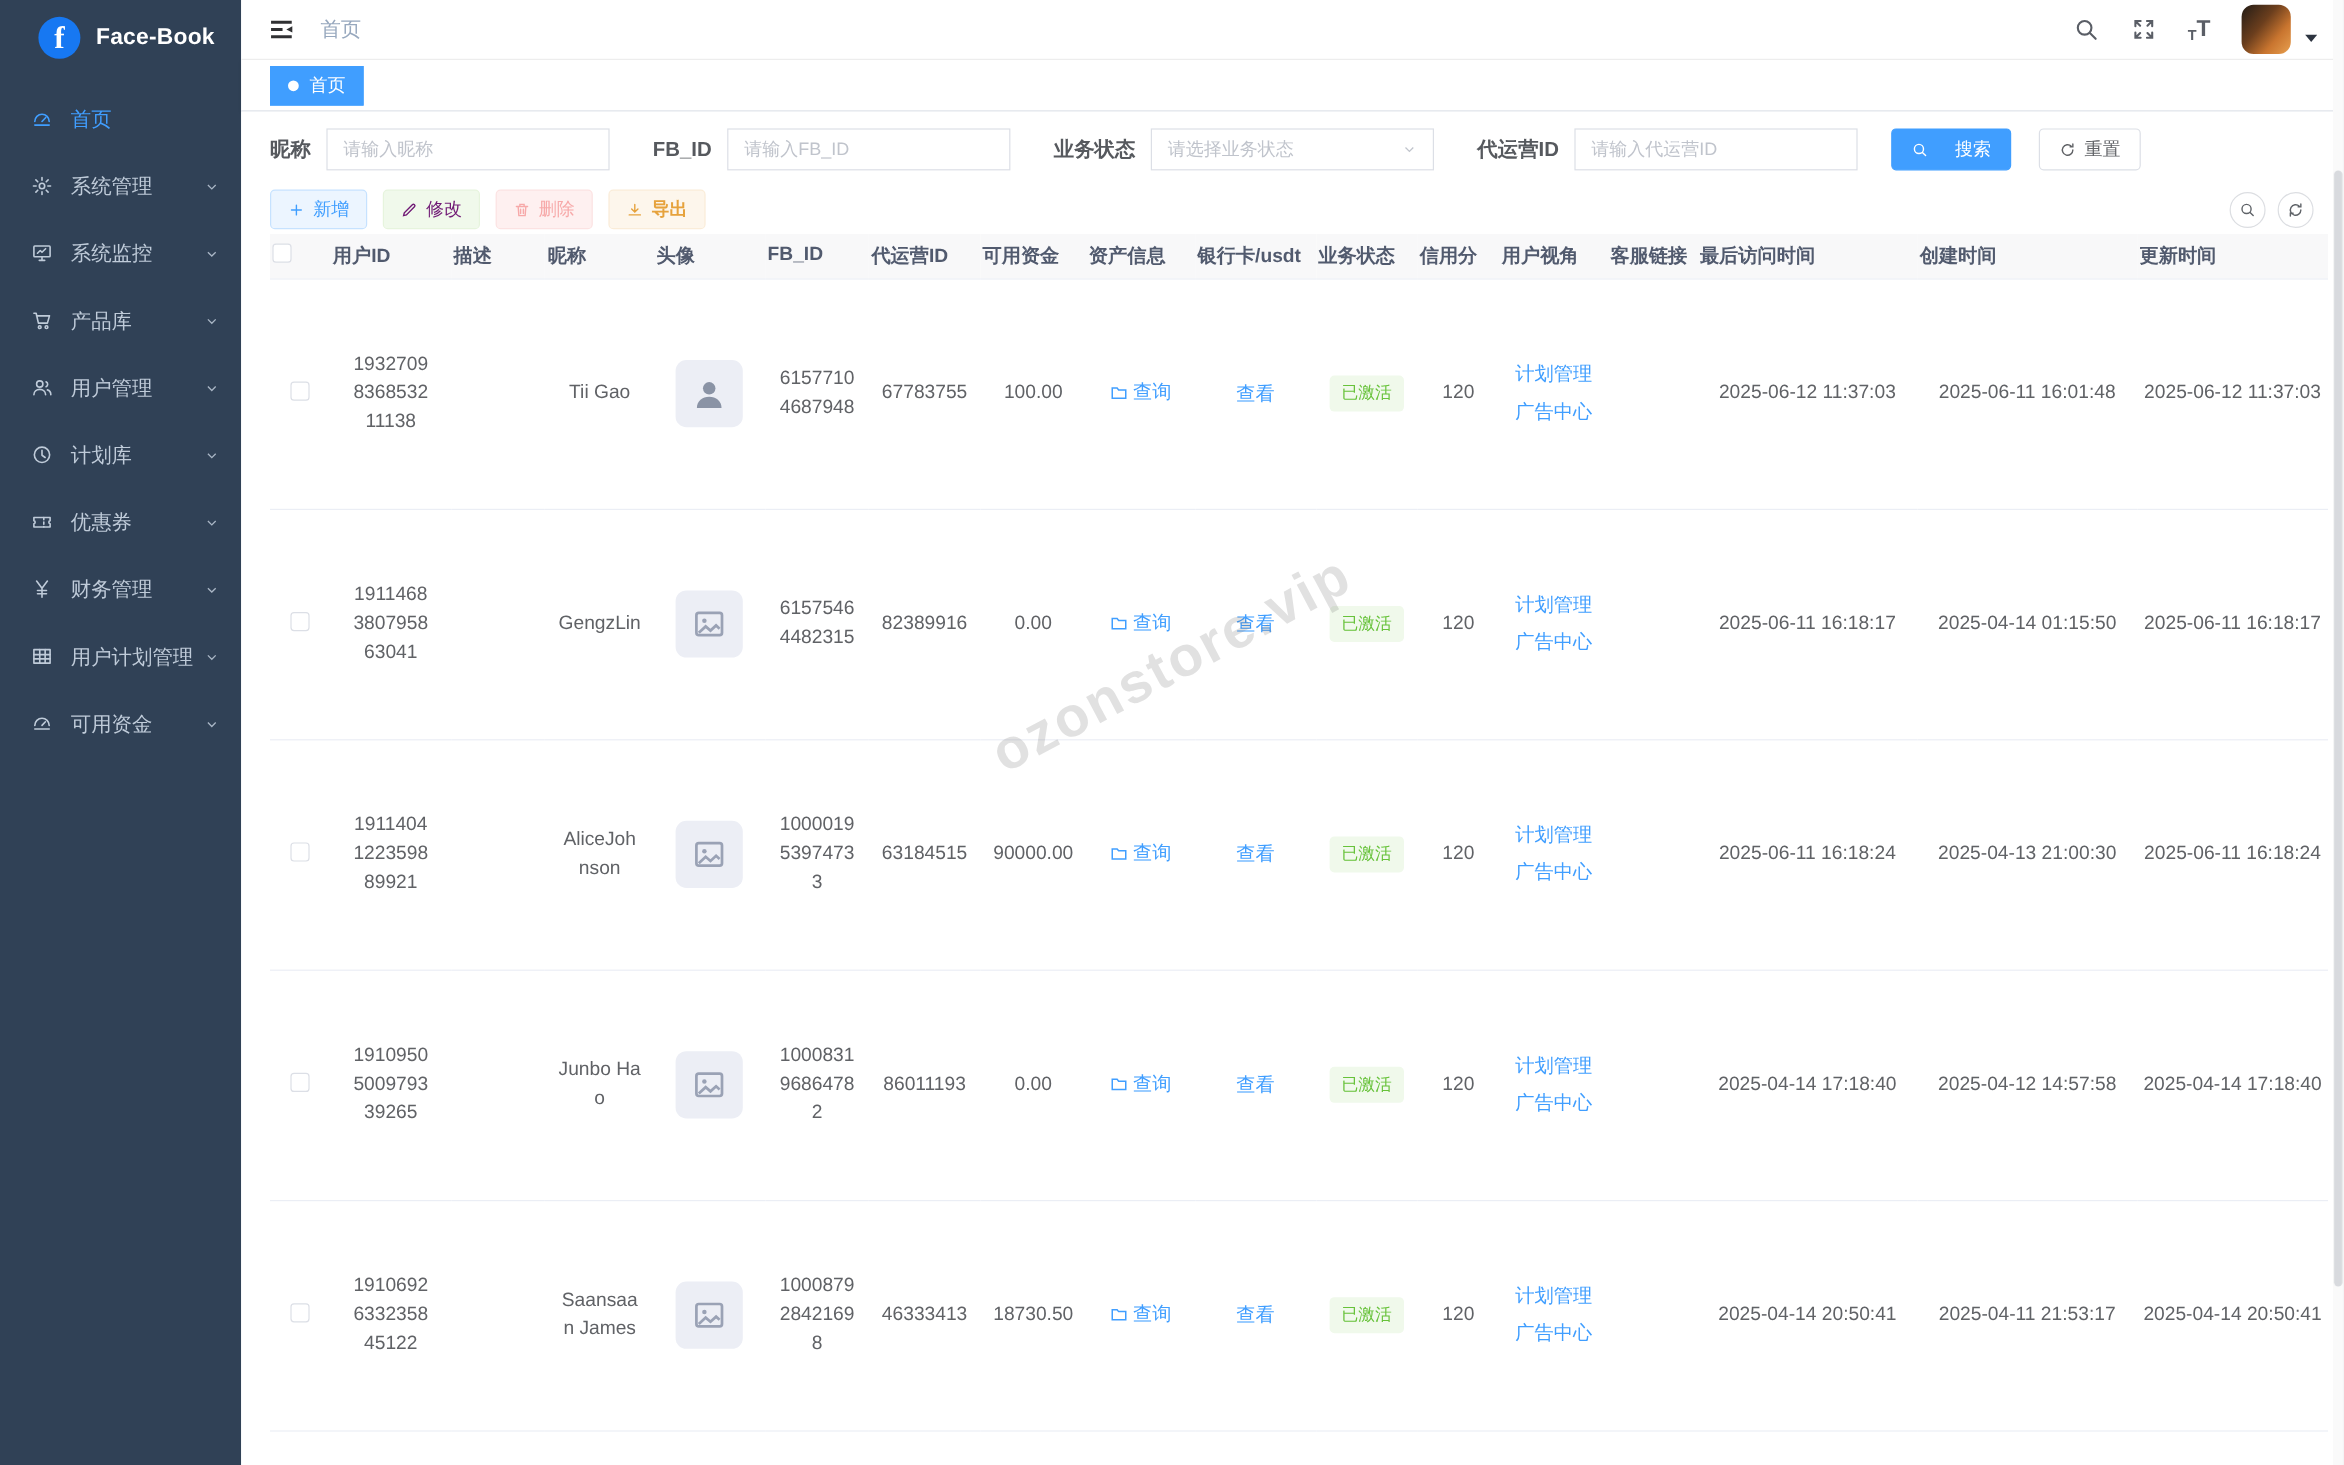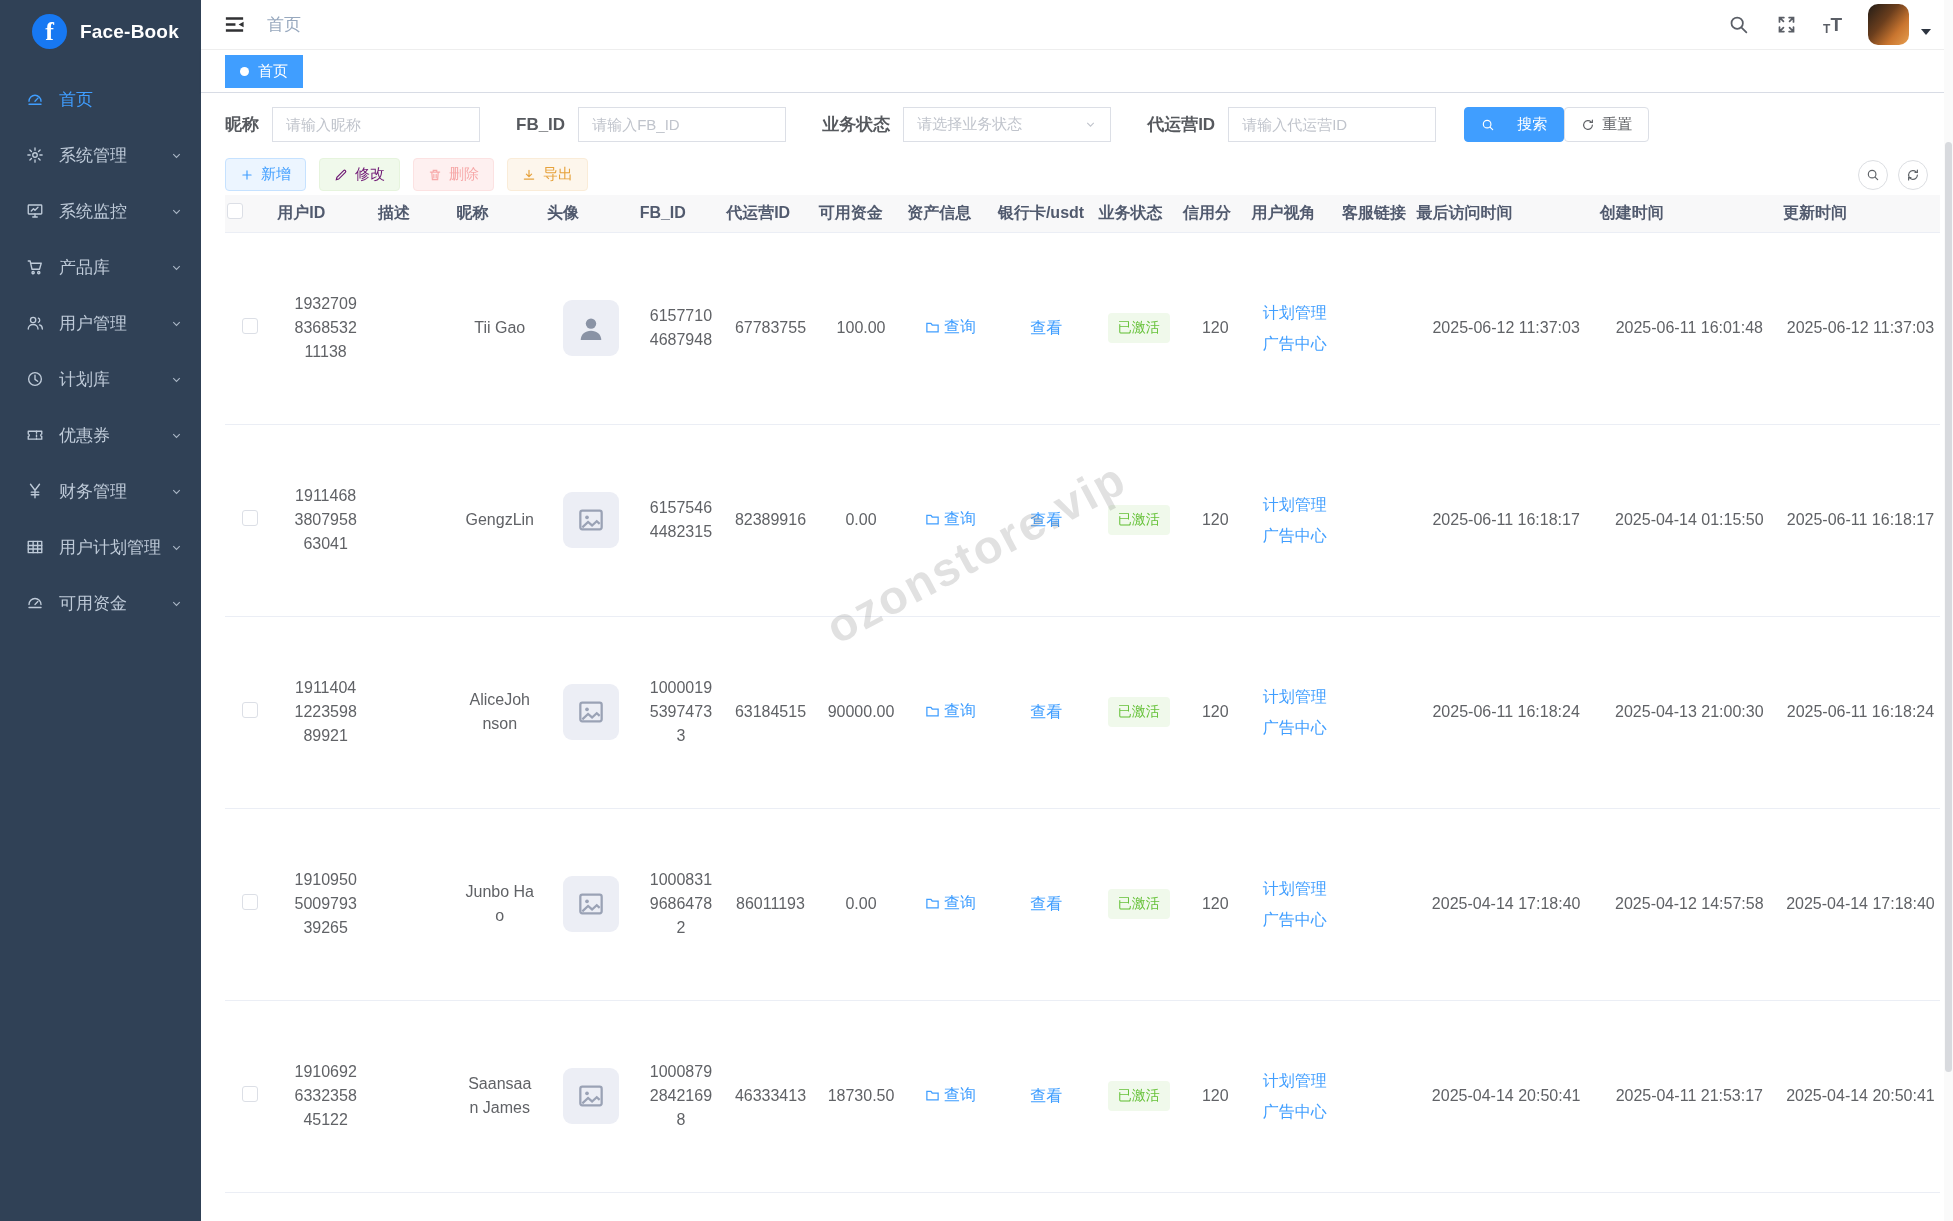--- a/index.html
+++ b/index.html
@@ -42,39 +42,39 @@
              display:flex; align-items:center; padding:0 24px; }
   .tag-active { background:var(--accent); border:1px solid var(--accent); color:#fff; height:33px;
                 display:flex; align-items:center; gap:9px; padding:0 14px; font-size:15px; cursor:pointer; }
   .tag-dot { width:9px; height:9px; border-radius:50%; background:#fff; }
 
   .content { flex:1; padding:14px 13px 0 24px; position:relative; background:#fff; }
 
   
   .filters { display:flex; align-items:center; height:35px; margin-bottom:16px; }
   .f-label { font-size:17px; font-weight:700; color:#56595e; margin-right:13px; white-space:nowrap; }
-  .f-input, .f-select { width:208px; height:35px; border:1px solid #dcdfe6; border-radius:0; background:#fff;
+  .f-input, .f-select { width:236px; height:35px; border:1px solid #dcdfe6; border-radius:0; background:#fff;
              padding:0 13px; font-size:15px; color:#606266; font-family:inherit; outline:none; }
   .f-input::placeholder { color:#c0c4cc; }
   .f-select { display:flex; align-items:center; justify-content:space-between; color:#c0c4cc; cursor:pointer; }
   .f-select svg { width:13px; height:13px; stroke:#c0c4cc; fill:none; stroke-width:2; }
   .f-group { display:flex; align-items:center; margin-right:36px; }
   .btn { height:35px; border-radius:4px; font-size:15px; display:inline-flex; align-items:center; gap:7px;
          padding:0 16px; cursor:pointer; border:1px solid #dcdfe6; background:#fff; color:#606266; font-family:inherit; }
   .btn svg { width:14px; height:14px; stroke:currentColor; fill:none; stroke-width:2; stroke-linecap:round; }
   .btn-primary { background:var(--accent); border-color:var(--accent); color:#fff;gap:22px; }
-  .btn-reset { }
+  .btn-reset { margin-left:23px; }
 
   
   .actions { display:flex; align-items:center; gap:13px; height:33px; margin-bottom:4px; }
   .btn-sm { height:33px; padding:0 14px; font-size:15px; }
   .btn-add    { color:#409eff; background:#ecf5ff; border-color:#c6e2ff; }
   .btn-edit   { color:#701a75; background:#f0f9eb; border-color:#e6f4dd; cursor:not-allowed; }
   .btn-delete { color:#f7a9a9; background:#fef0f0; border-color:#fce2e2; cursor:not-allowed; }
-  .btn-export { color:#e6a23c; background:#fdf6ec; border-color:#faecd8; }
+  .btn-export { color:#e6a23c; background:#fdf6ec; border-color:#faecd8;font-weight:bold; }
   .actions-right { margin-left:auto; display:flex; gap:10px; margin-right:12px; }
   .circle-btn { width:30px; height:30px; border-radius:50%; border:1px solid #dcdee2; background:#fff;
                 display:flex; align-items:center; justify-content:center; cursor:pointer; color:#5f6368; }
   .circle-btn svg { width:14px; height:14px; stroke:currentColor; fill:none; stroke-width:2; stroke-linecap:round; }
 
   
   .tablewrap { position:relative; }
   table { width:100%; border-collapse:collapse; table-layout:fixed; }
   thead th { background:#f8f8f9; color:#515a6e; font-size:16px; font-weight:700; height:37px;
              text-align:left; border-bottom:1px solid #ebeef5; padding:0 2px; }

